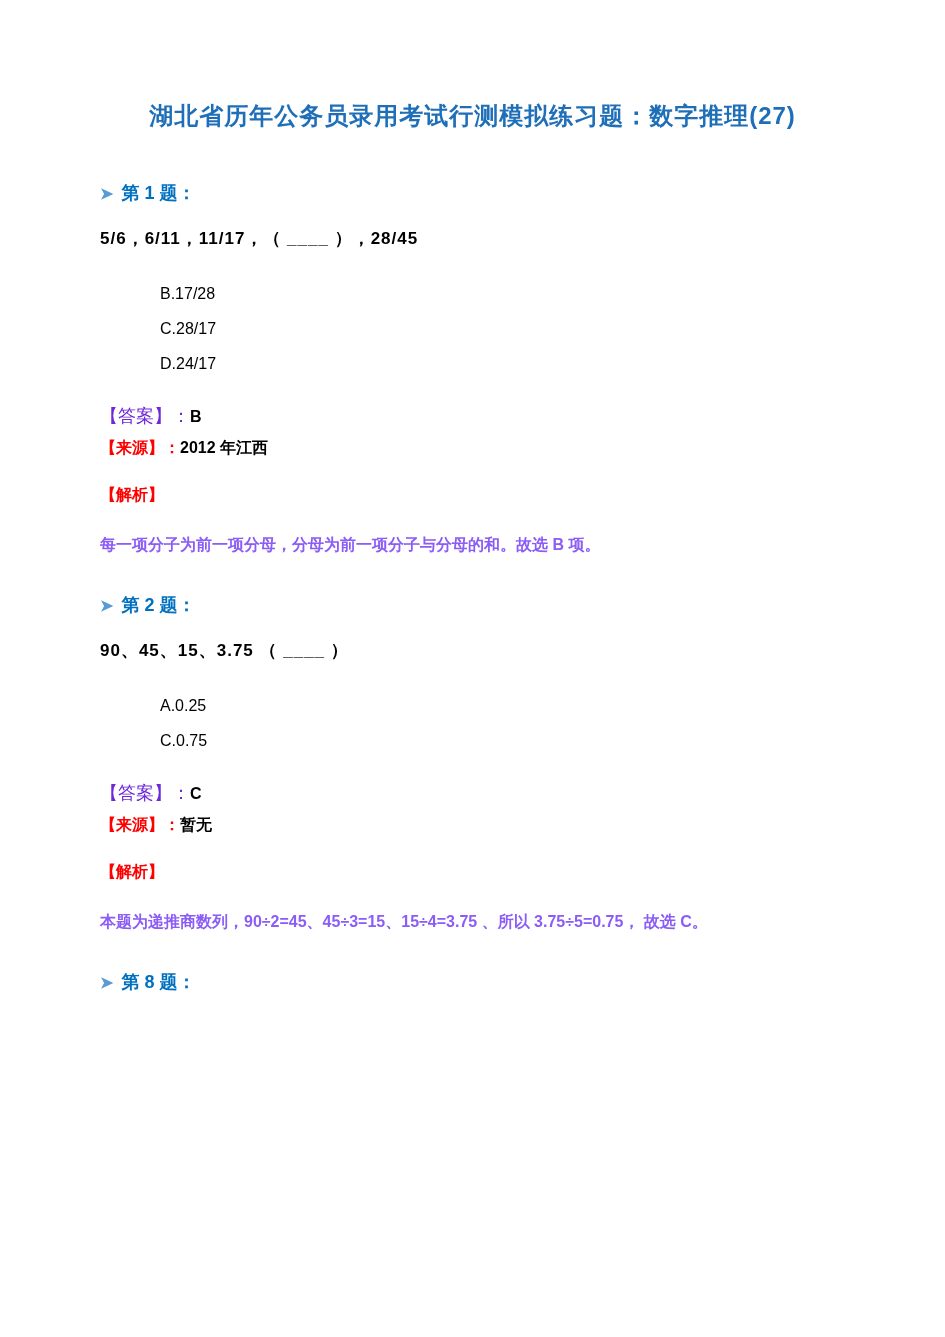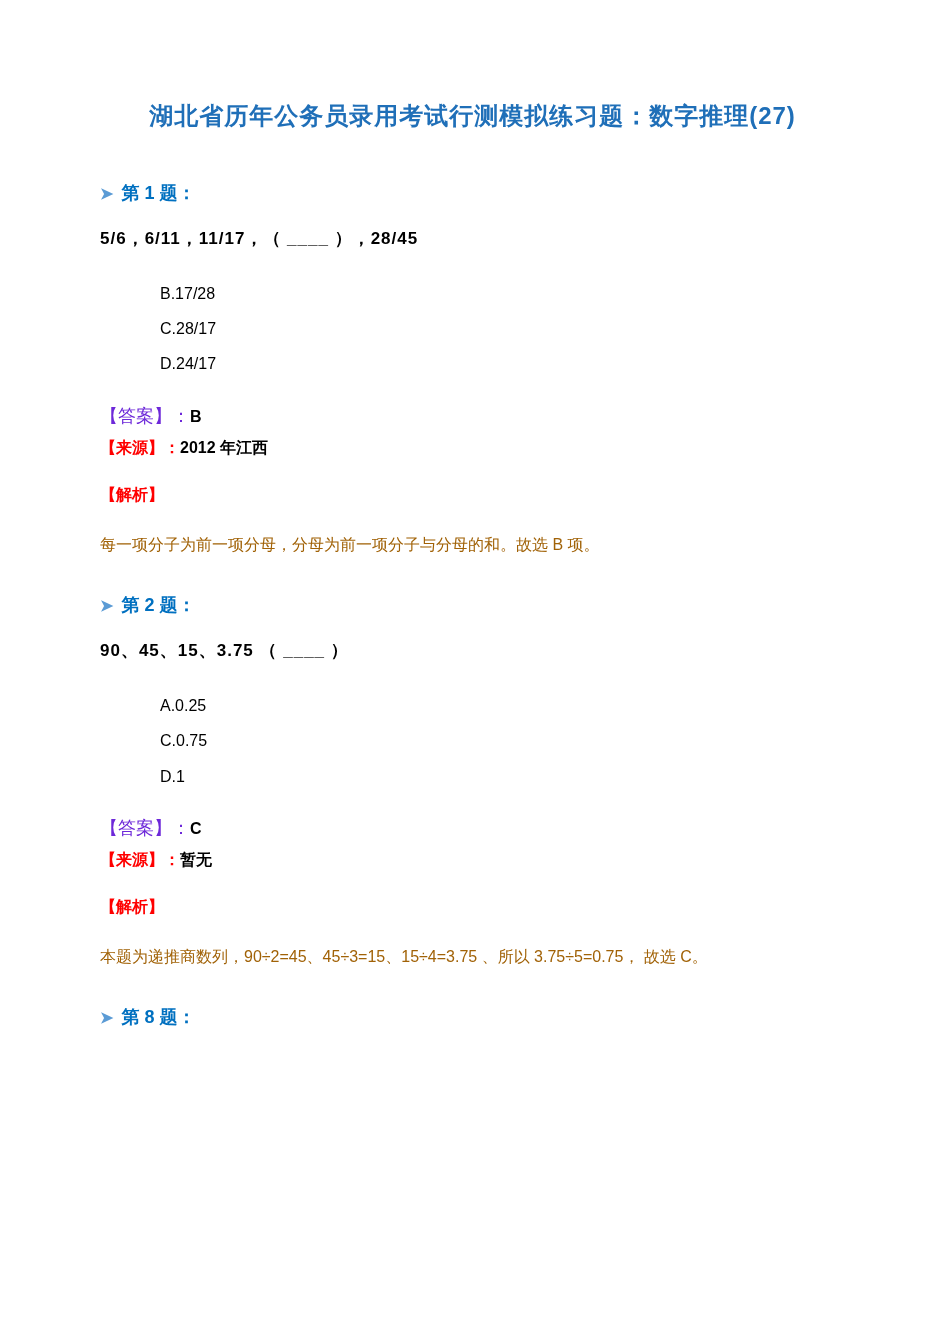--- a/index.html
+++ b/index.html
@@ -78,23 +78,23 @@
       font-size: 16px;
       font-weight: bold;
     }
     .analysis-label {
       color: #ff0000;
       font-size: 16px;
       font-weight: bold;
       margin-bottom: 26px;
     }
     .analysis-content {
-      color: #a16207;
+      color: #8b5cf6;
       font-size: 16px;
-      font-weight: normal;
+      font-weight: bold;
       margin-bottom: 36px;
       line-height: 1.6;
     }
   </style>
 </head>
 <body>
 
 <div class="title">湖北省历年公务员录用考试行测模拟练习题：数字推理(27)</div>
 
 <div class="question-header">
@@ -125,21 +125,20 @@
 <div class="question-header">
   <span class="bullet">➤</span>
   <span>第 2 题：</span>
 </div>
 
 <div class="question-sequence">90、45、15、3.75 （ ____ ）</div>
 
 <div class="options">
   <div class="option">A.0.25</div>
   <div class="option">C.0.75</div>
-  <div class="option">D.1</div>
 </div>
 
 <div class="answer-line">
   <span class="answer-label">【答案】：</span><span class="answer-value">C</span>
 </div>
 
 <div class="source-line">
   <span class="source-label">【来源】：</span><span class="source-value">暂无</span>
 </div>
 

